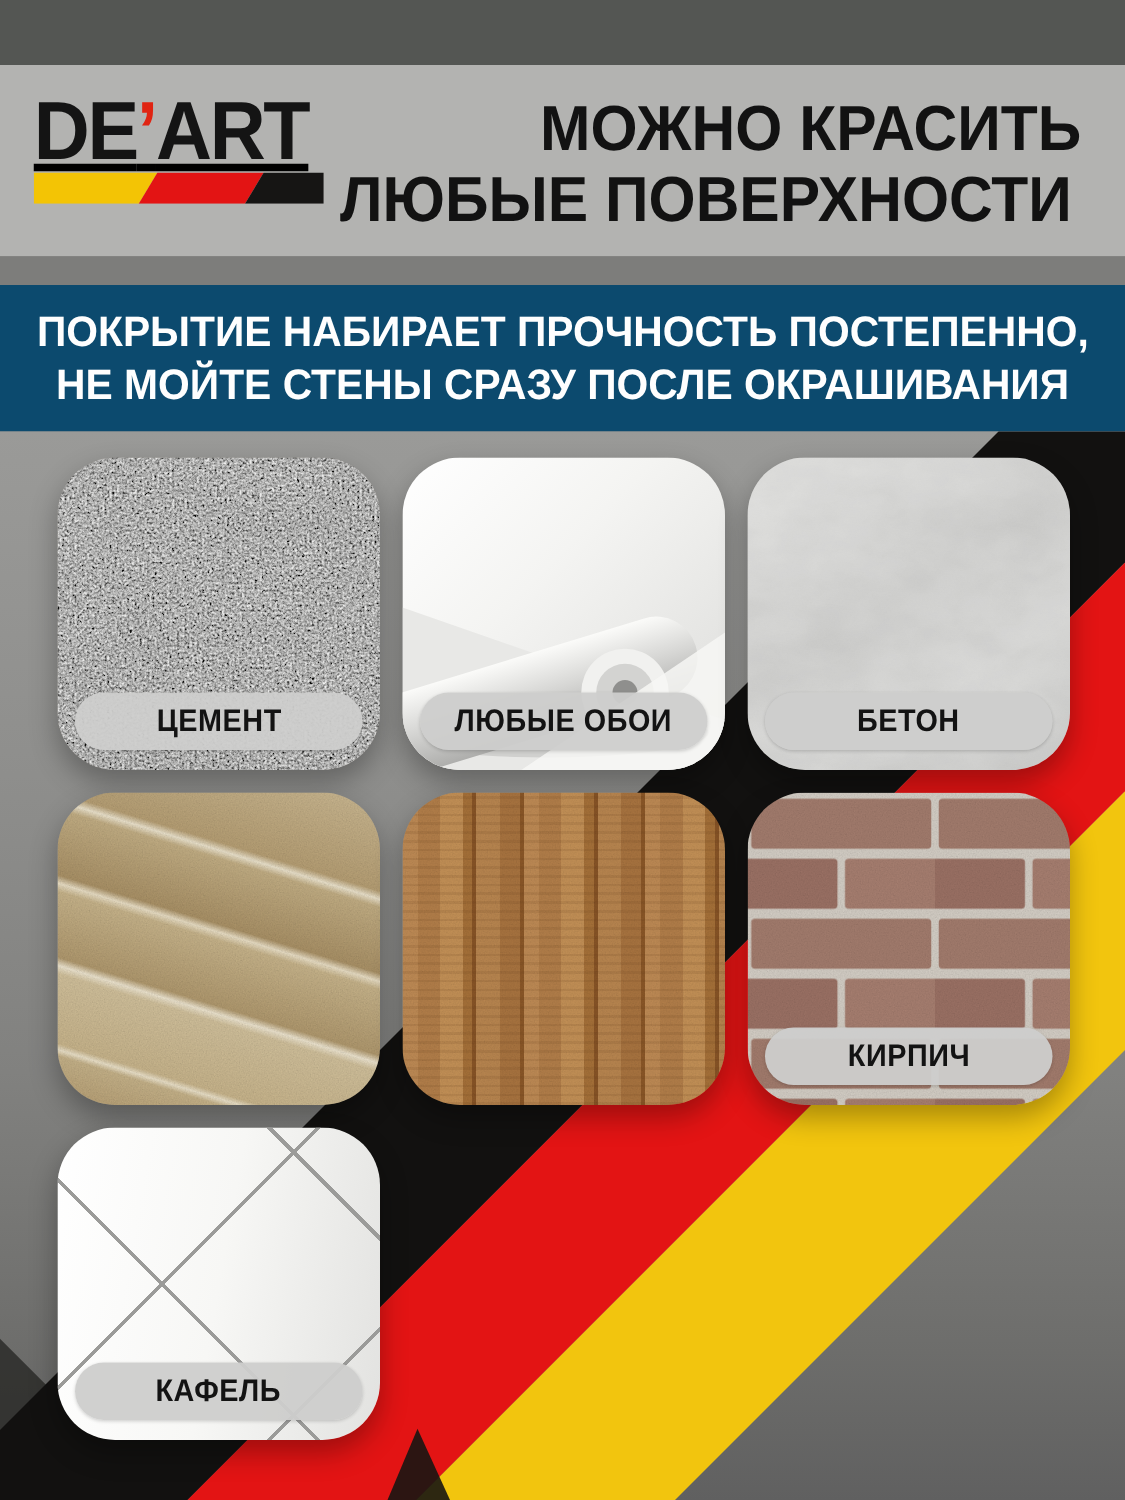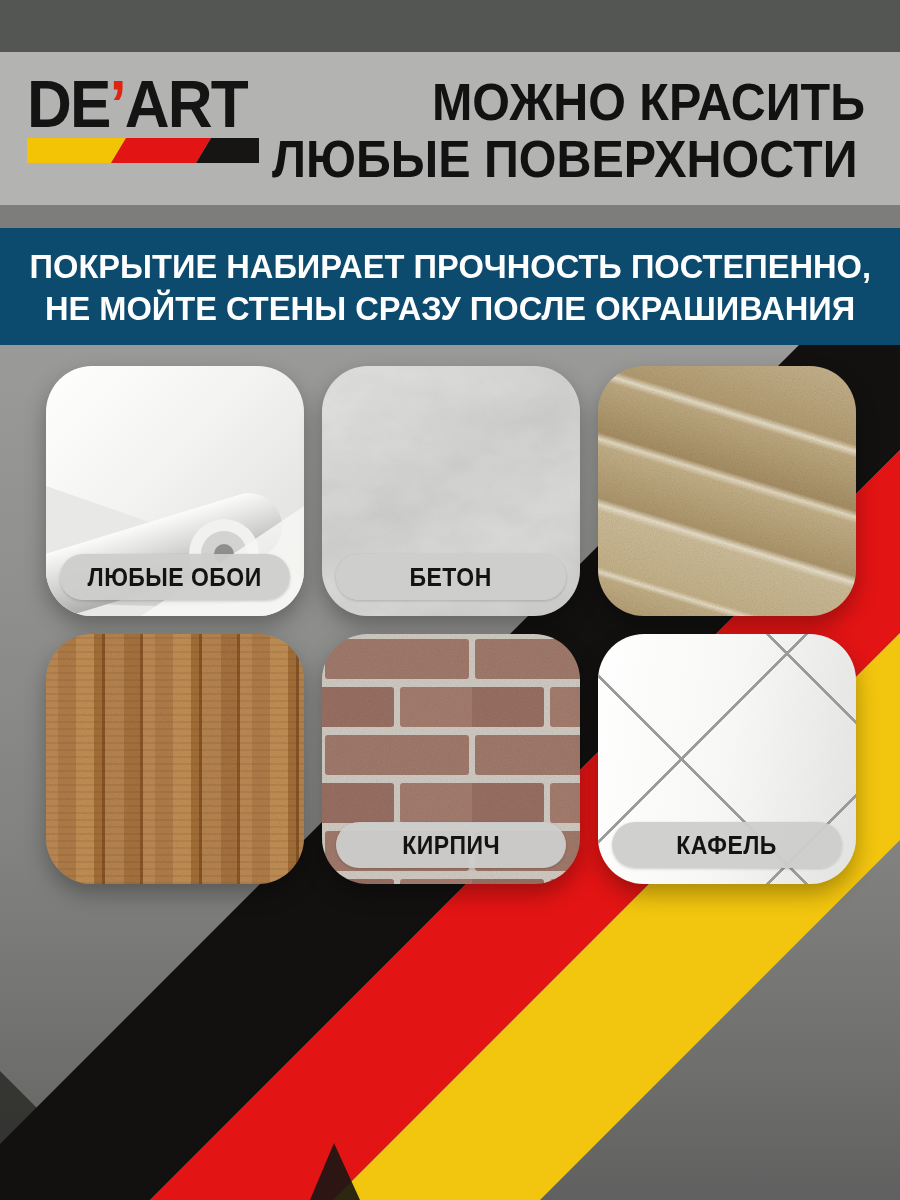--- a/index.html
+++ b/index.html
@@ -4,21 +4,21 @@
 <style>
   html,body{margin:0;padding:0;background:#333;}
   .canvas{position:relative;width:900px;height:1200px;overflow:hidden;
           font-family:"Liberation Sans",sans-serif;background:#8d8d8b;}
 
   
   .topband{position:absolute;left:0;top:0;width:900px;height:52px;background:#545653;}
   .header{position:absolute;left:0;top:52px;width:900px;height:153px;background:#b3b3b1;}
   .midband{position:absolute;left:0;top:205px;width:900px;height:23px;background:#7d7d7b;}
 
-  .logo{position:absolute;left:27px;top:20px;width:240px;}
+  .logo{position:absolute;left:27px;top:20px;width:240px;text-decoration:underline;}
   .logo-text{font-size:66px;font-weight:800;letter-spacing:-2px;color:#141414;line-height:64px;
              transform:scaleX(.94);transform-origin:left;}
   .logo-text .apos{color:#e02412;}
   .flagbar{display:block;margin-top:2px;}
 
   .title{position:absolute;left:298px;top:14px;width:590px;height:130px;
          display:flex;flex-direction:column;justify-content:center;align-items:flex-end;}
   .title div{font-size:51px;line-height:57px;font-weight:800;color:#121212;
              transform:scaleX(.95);transform-origin:left;white-space:nowrap;}
 
@@ -151,20 +151,33 @@
   </div>
   <div class="midband"></div>
 
   <div class="banner">
     <div>ПОКРЫТИЕ НАБИРАЕТ ПРОЧНОСТЬ ПОСТЕПЕННО,</div>
     <div>НЕ МОЙТЕ СТЕНЫ СРАЗУ ПОСЛЕ ОКРАШИВАНИЯ</div>
   </div>
 
   <div class="grid">
 
+    <div class="tile">
+      <div class="ph ph-cement">
+        <svg class="lay" style="opacity:.92">
+            <rect width="100%" height="100%" filter="url(#nCoarse)"></rect>
+          </svg>
+        <svg class="lay mult" style="opacity:.45">
+            <rect width="100%" height="100%" filter="url(#nPatch)"></rect>
+          </svg>
+      </div>
+      <div class="pill">
+          <span class="pill-t">ЦЕМЕНТ</span>
+        </div>
+    </div>
 
     <div class="tile">
       <div class="ph ph-wallpaper">
         <svg class="lay" viewBox="0 0 258 250" preserveAspectRatio="none">
           <polygon points="0,120 258,210 258,250 0,250" fill="#e8e8e6"></polygon>
           <ellipse cx="115" cy="220" rx="130" ry="20" fill="#000000" opacity="0.10"></ellipse>
           <g transform="rotate(-17 129 185)">
             <rect x="-50" y="150" width="290" height="66" rx="33" fill="url(#rollG)"></rect>
           </g>
           <circle cx="178" cy="188" r="35" fill="#f1f1ef"></circle>

